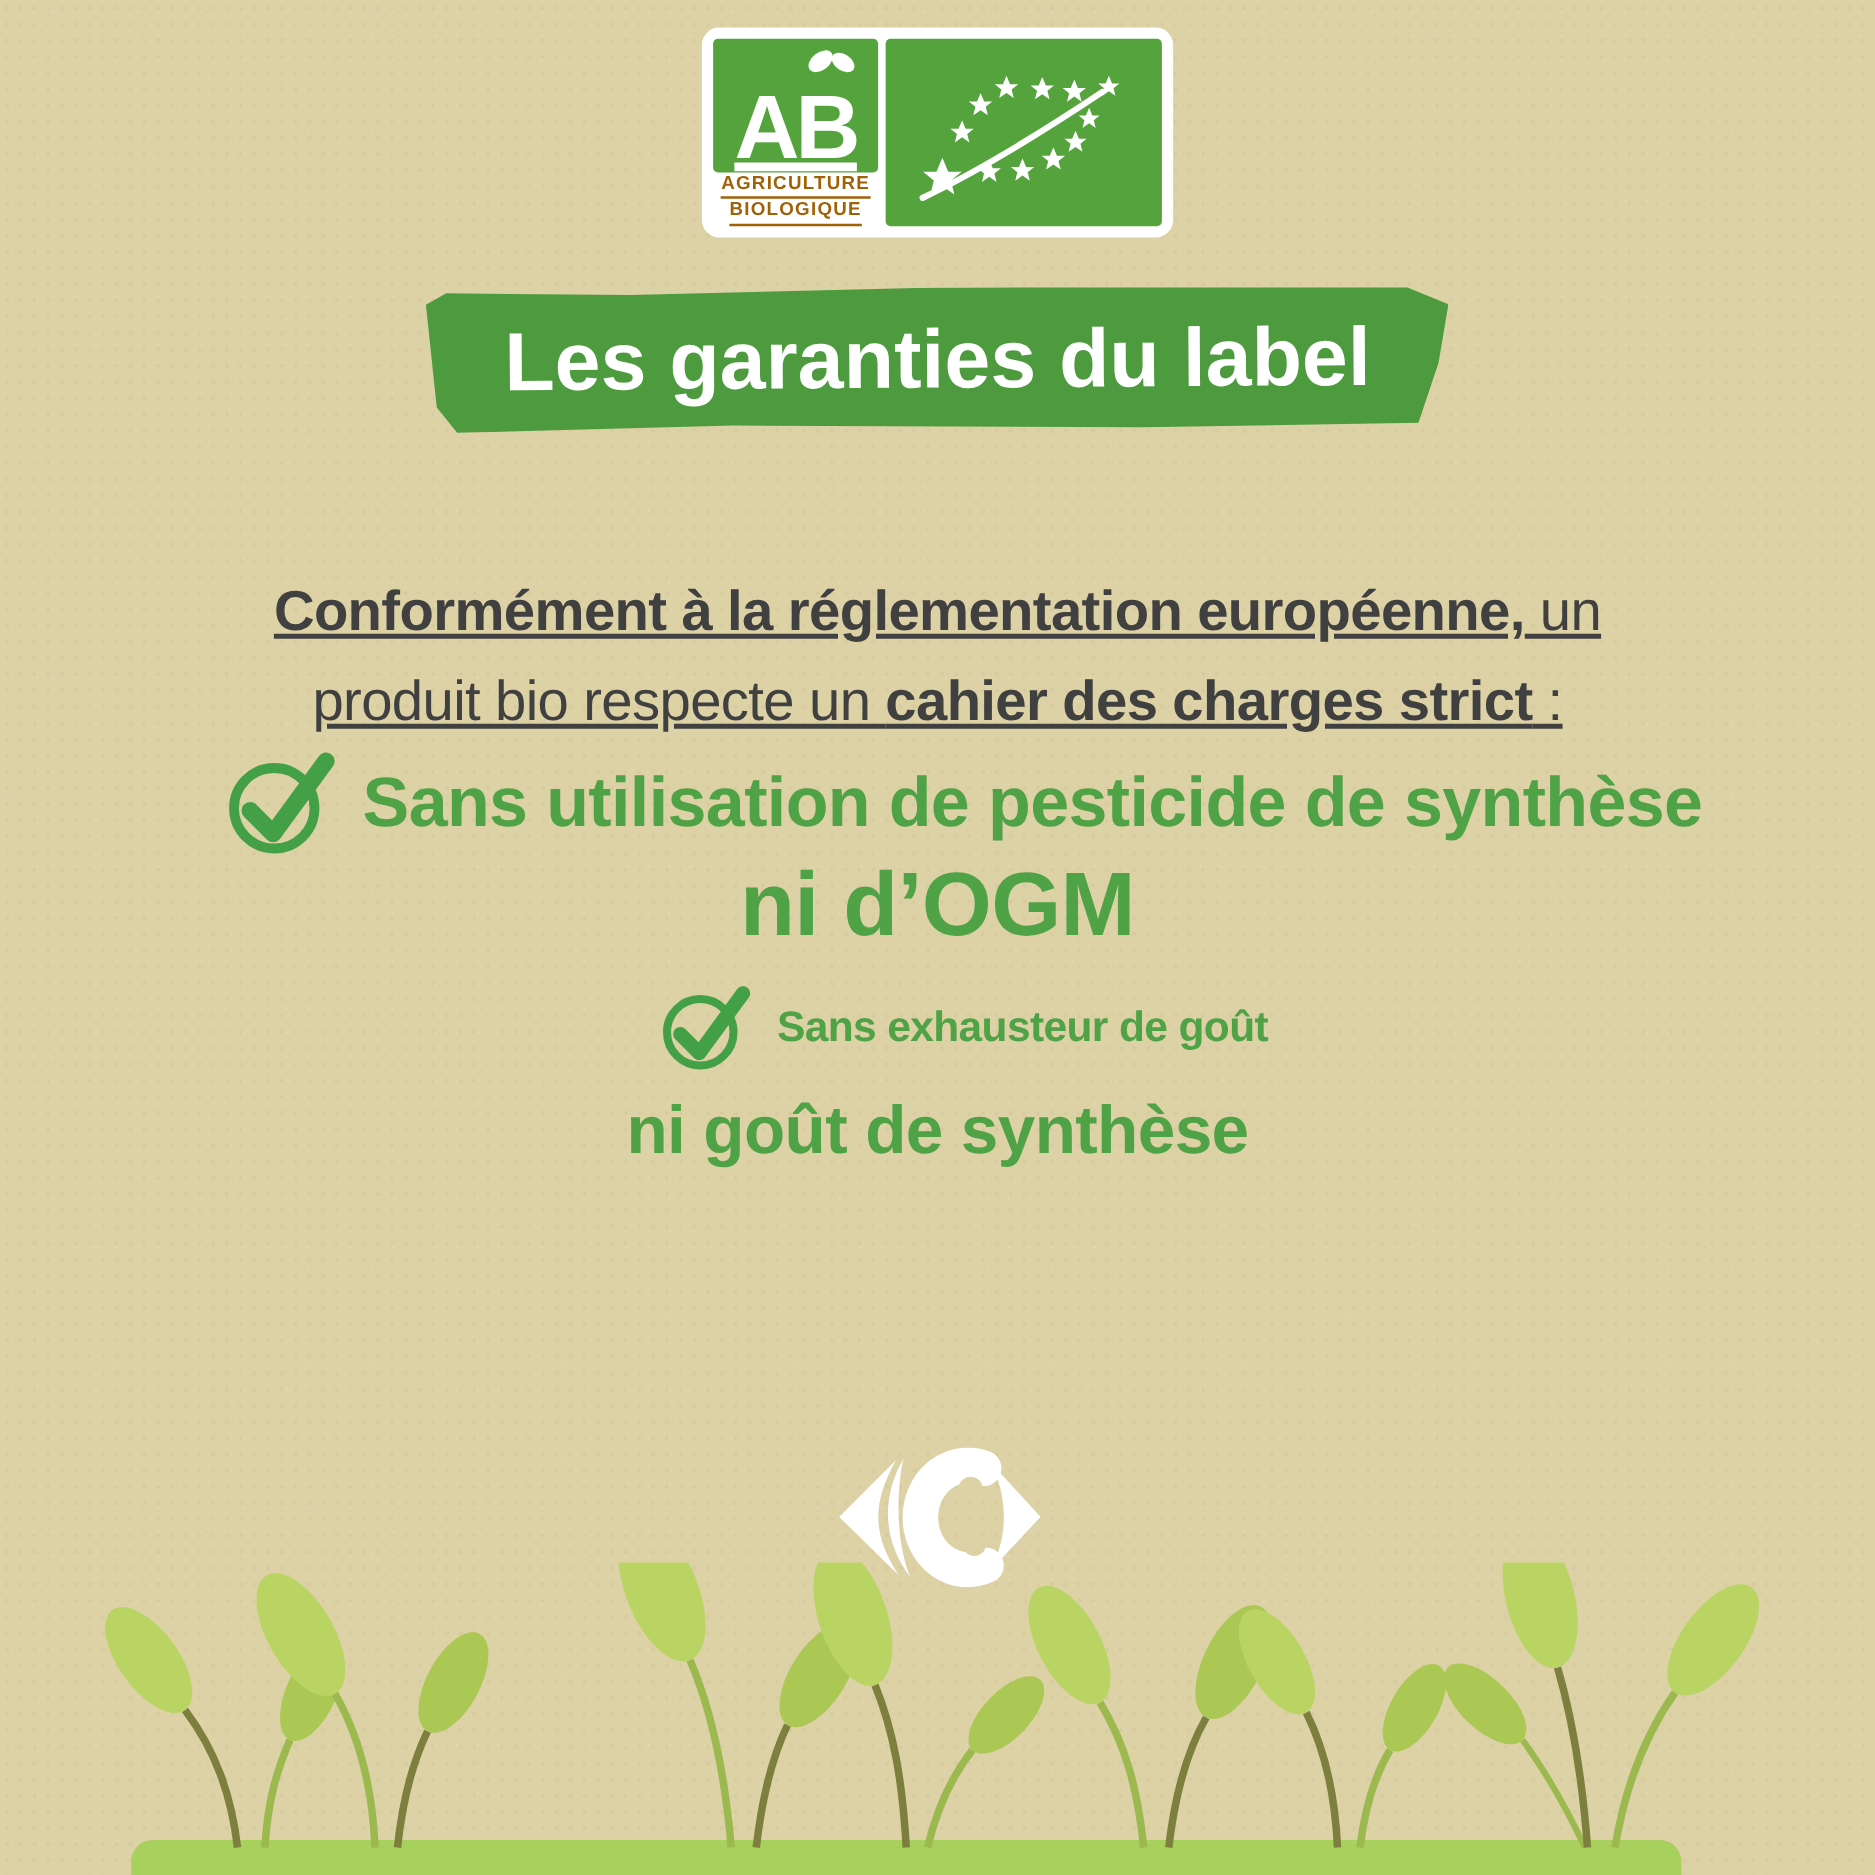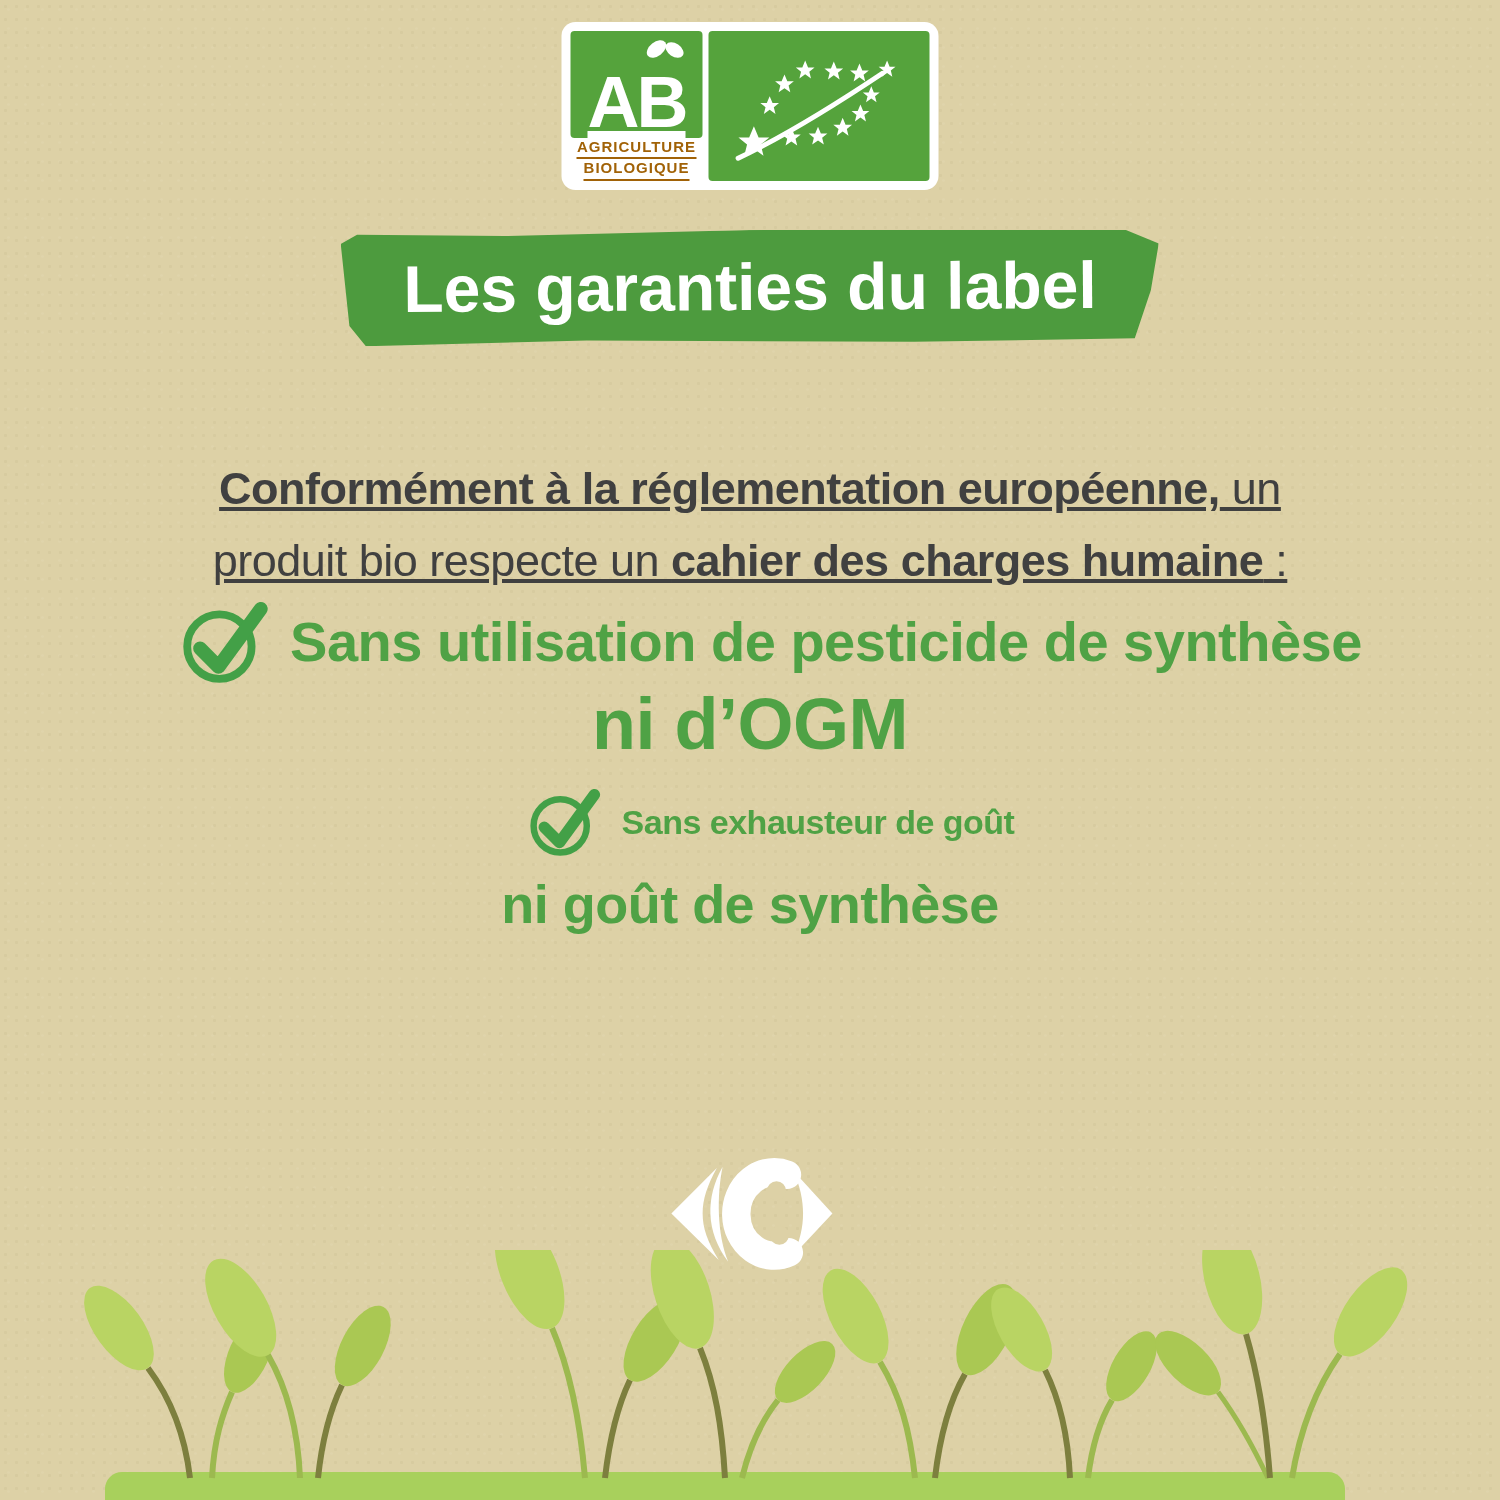--- a/index.html
+++ b/index.html
@@ -119,21 +119,21 @@
         <use href="#star" transform="translate(111,106)"></use>
         <use href="#star" transform="translate(84,107)"></use>
       </svg>
     </div>
   </div>
 
   <div class="banner" style="background:#4d9b3e;">
     <h1>Les garanties du label</h1>
   </div>
 
-  <p class="para intro"><span class="b">Conformément à la réglementation européenne,</span><span> un</span><br><span>produit bio respecte un </span><span class="b">cahier des charges humaine</span><span> :</span></p>
+  <p class="para intro"><span class="b">Conformément à la réglementation européenne,</span><span> un</span><br><span>produit bio respecte un </span><span class="b">cahier des charges strict</span><span> :</span></p>
 
   <div class="guarantee g1" style="color:#4fa245;">
     <div class="g-line1">
       <svg class="check-icon" width="92" height="92" viewBox="0 0 100 100">
         <circle cx="45" cy="55" r="35" fill="none" stroke="#43a047" stroke-width="8.5"></circle>
         <path d="M 24,57 L 44,77 L 90,14" fill="none" stroke="#43a047" stroke-width="15" stroke-linecap="round" stroke-linejoin="round"></path>
       </svg>
       <span class="g-text">Sans utilisation de pesticide de synthèse</span>
     </div>
     <div class="g-line2">ni d’OGM</div>

